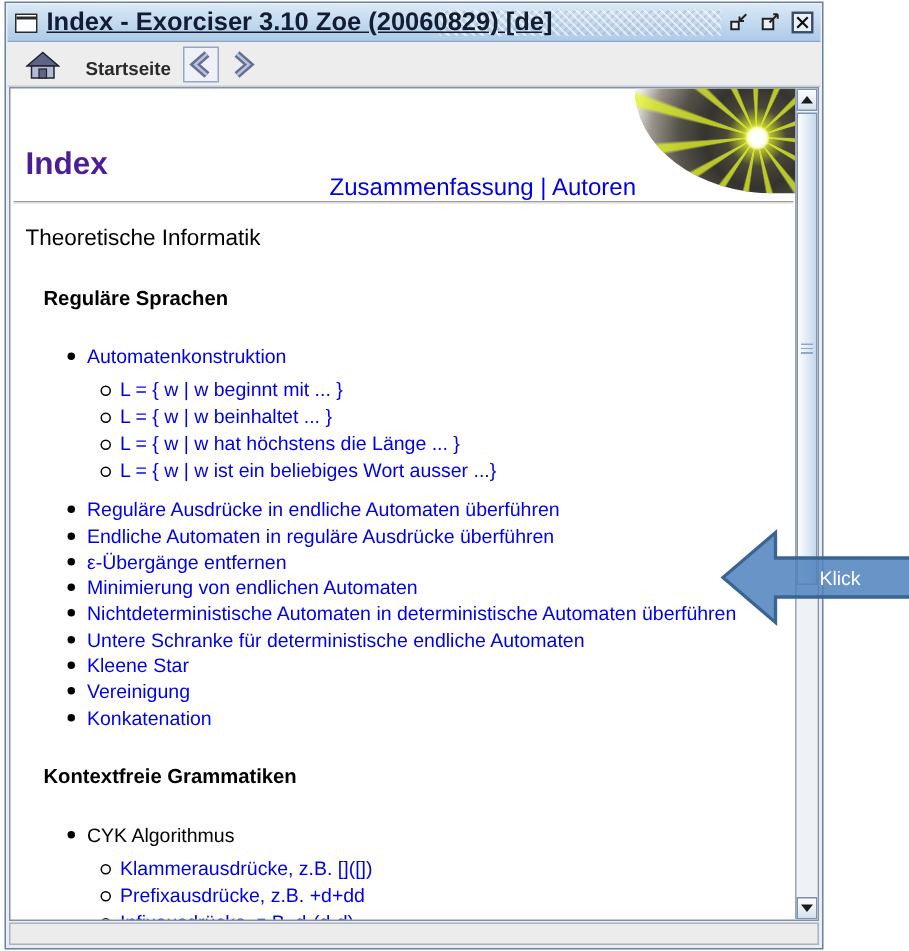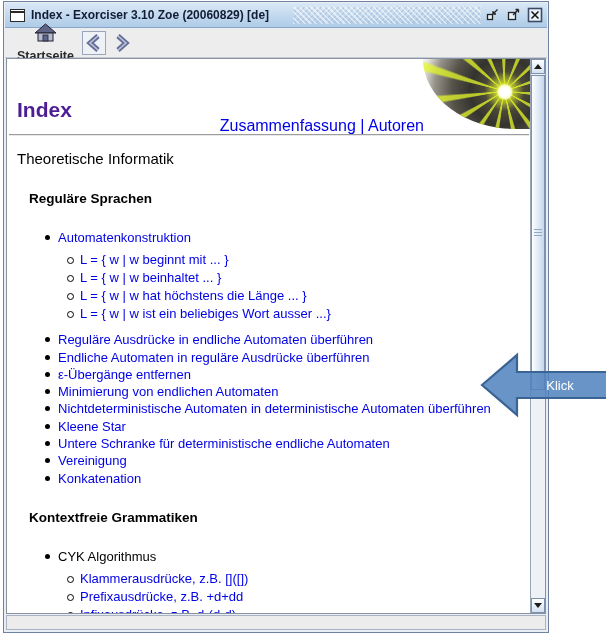--- a/index.html
+++ b/index.html
@@ -11,27 +11,27 @@
   .titlebar { position:absolute; left:1px; right:1px; top:1px; height:25px;
               background:linear-gradient(#d9e8f6,#aecbe8);
               border-bottom:1px solid #8ca6c6; display:flex; align-items:center; }
   .titlebar .pattern { position:absolute; left:288px; right:66px; top:3px; bottom:3px;
               background:
                 repeating-linear-gradient(45deg, rgba(255,255,255,.55) 0 1.5px, transparent 1.5px 4px),
                 repeating-linear-gradient(-45deg, rgba(160,180,205,.45) 0 1.5px, transparent 1.5px 4px); }
   .win-icon { width:15px; height:13px; margin:0 6px 0 5px; background:#fff;
               border:1.5px solid #2a2a2a; position:relative; }
   .win-icon::after { content:''; position:absolute; left:0; right:0; top:1.5px; height:1.5px; background:#2a2a2a; }
-  .win-title { font-size:12px; font-weight:bold; color:#121c33; white-space:nowrap; position:relative; }
+  .win-title { font-size:17px; font-weight:bold; color:#121c33; white-space:nowrap; position:relative;text-decoration:underline; }
   .win-controls { position:absolute; right:4px; top:3px; display:flex; gap:4px; }
   .win-btn { width:17px; height:17px; display:flex; align-items:center; justify-content:center; }
   
   .toolbar { position:absolute; left:1px; right:1px; top:27px; height:29px; background:#ededed;
              border-bottom:1px solid #c6cdd9; display:flex; align-items:center; }
-  .home-btn { display:flex; align-items:center; gap:7px; margin-left:8px; padding:2px 4px;flex-direction:column; }
+  .home-btn { display:flex; align-items:flex-end; gap:17px; margin-left:8px; padding:2px 4px; }
   .home-label { font-size:12.5px; font-weight:bold; color:#2a2a2a; }
   .nav-btn { width:24px; height:24px; margin-left:4px; display:flex; align-items:center; justify-content:center; }
   .nav-btn.bordered { border:1px solid #9aa6c0; background:#eef1f6; }
   
   .content { position:absolute; left:2px; top:56px; width:540px; height:556px;
              background:#ffffff; border:1px solid #87919f; overflow:hidden; }
   .hero { position:absolute; top:0; right:15px; width:107px; height:70px; overflow:hidden; }
   .hero .blob { position:absolute; inset:0; border-bottom-left-radius:100% 115%;
         background: radial-gradient(circle at 76% 46%, #ffffff 0 4%, #f4ff6a 6%, #b8c230 10%,
                     #4a4838 22%, #35332f 38%, #555249 58%, #97938b 78%, #e8e6e2 92%, #ffffff 100%); }
@@ -155,22 +155,22 @@
                 <li class="l2"><span class="link">L = { w | w beginnt mit ... }</span></li>
                 <li class="l2"><span class="link">L = { w | w beinhaltet ... }</span></li>
                 <li class="l2"><span class="link">L = { w | w hat höchstens die Länge ... }</span></li>
                 <li class="l2"><span class="link">L = { w | w ist ein beliebiges Wort ausser ...}</span></li>
               </ul></li>
             <li class="l1"><span class="link">Reguläre Ausdrücke in endliche Automaten überführen</span></li>
             <li class="l1"><span class="link">Endliche Automaten in reguläre Ausdrücke überführen</span></li>
             <li class="l1"><span class="link">ε-Übergänge entfernen</span></li>
             <li class="l1"><span class="link">Minimierung von endlichen Automaten</span></li>
             <li class="l1"><span class="link">Nichtdeterministische Automaten in deterministische Automaten überführen</span></li>
+            <li class="l1"><span class="link">Untere Schranke für deterministische endliche Automaten</span></li>
             <li class="l1"><span class="link">Kleene Star</span></li>
-            <li class="l1"><span class="link">Untere Schranke für deterministische endliche Automaten</span></li>
             <li class="l1"><span class="link">Vereinigung</span></li>
             <li class="l1"><span class="link">Konkatenation</span></li>
           </ul>
           <div class="h-section">Kontextfreie Grammatiken</div>
           <ul class="level1">
             <li class="l1"><span class="plain">CYK Algorithmus</span><ul class="level2">
                 <li class="l2"><span class="link">Klammerausdrücke, z.B. []([])</span></li>
                 <li class="l2"><span class="link">Prefixausdrücke, z.B. +d+dd</span></li>
                 <li class="l2"><span class="link">Infixausdrücke, z.B. d-(d-d)</span></li>
               </ul></li>

